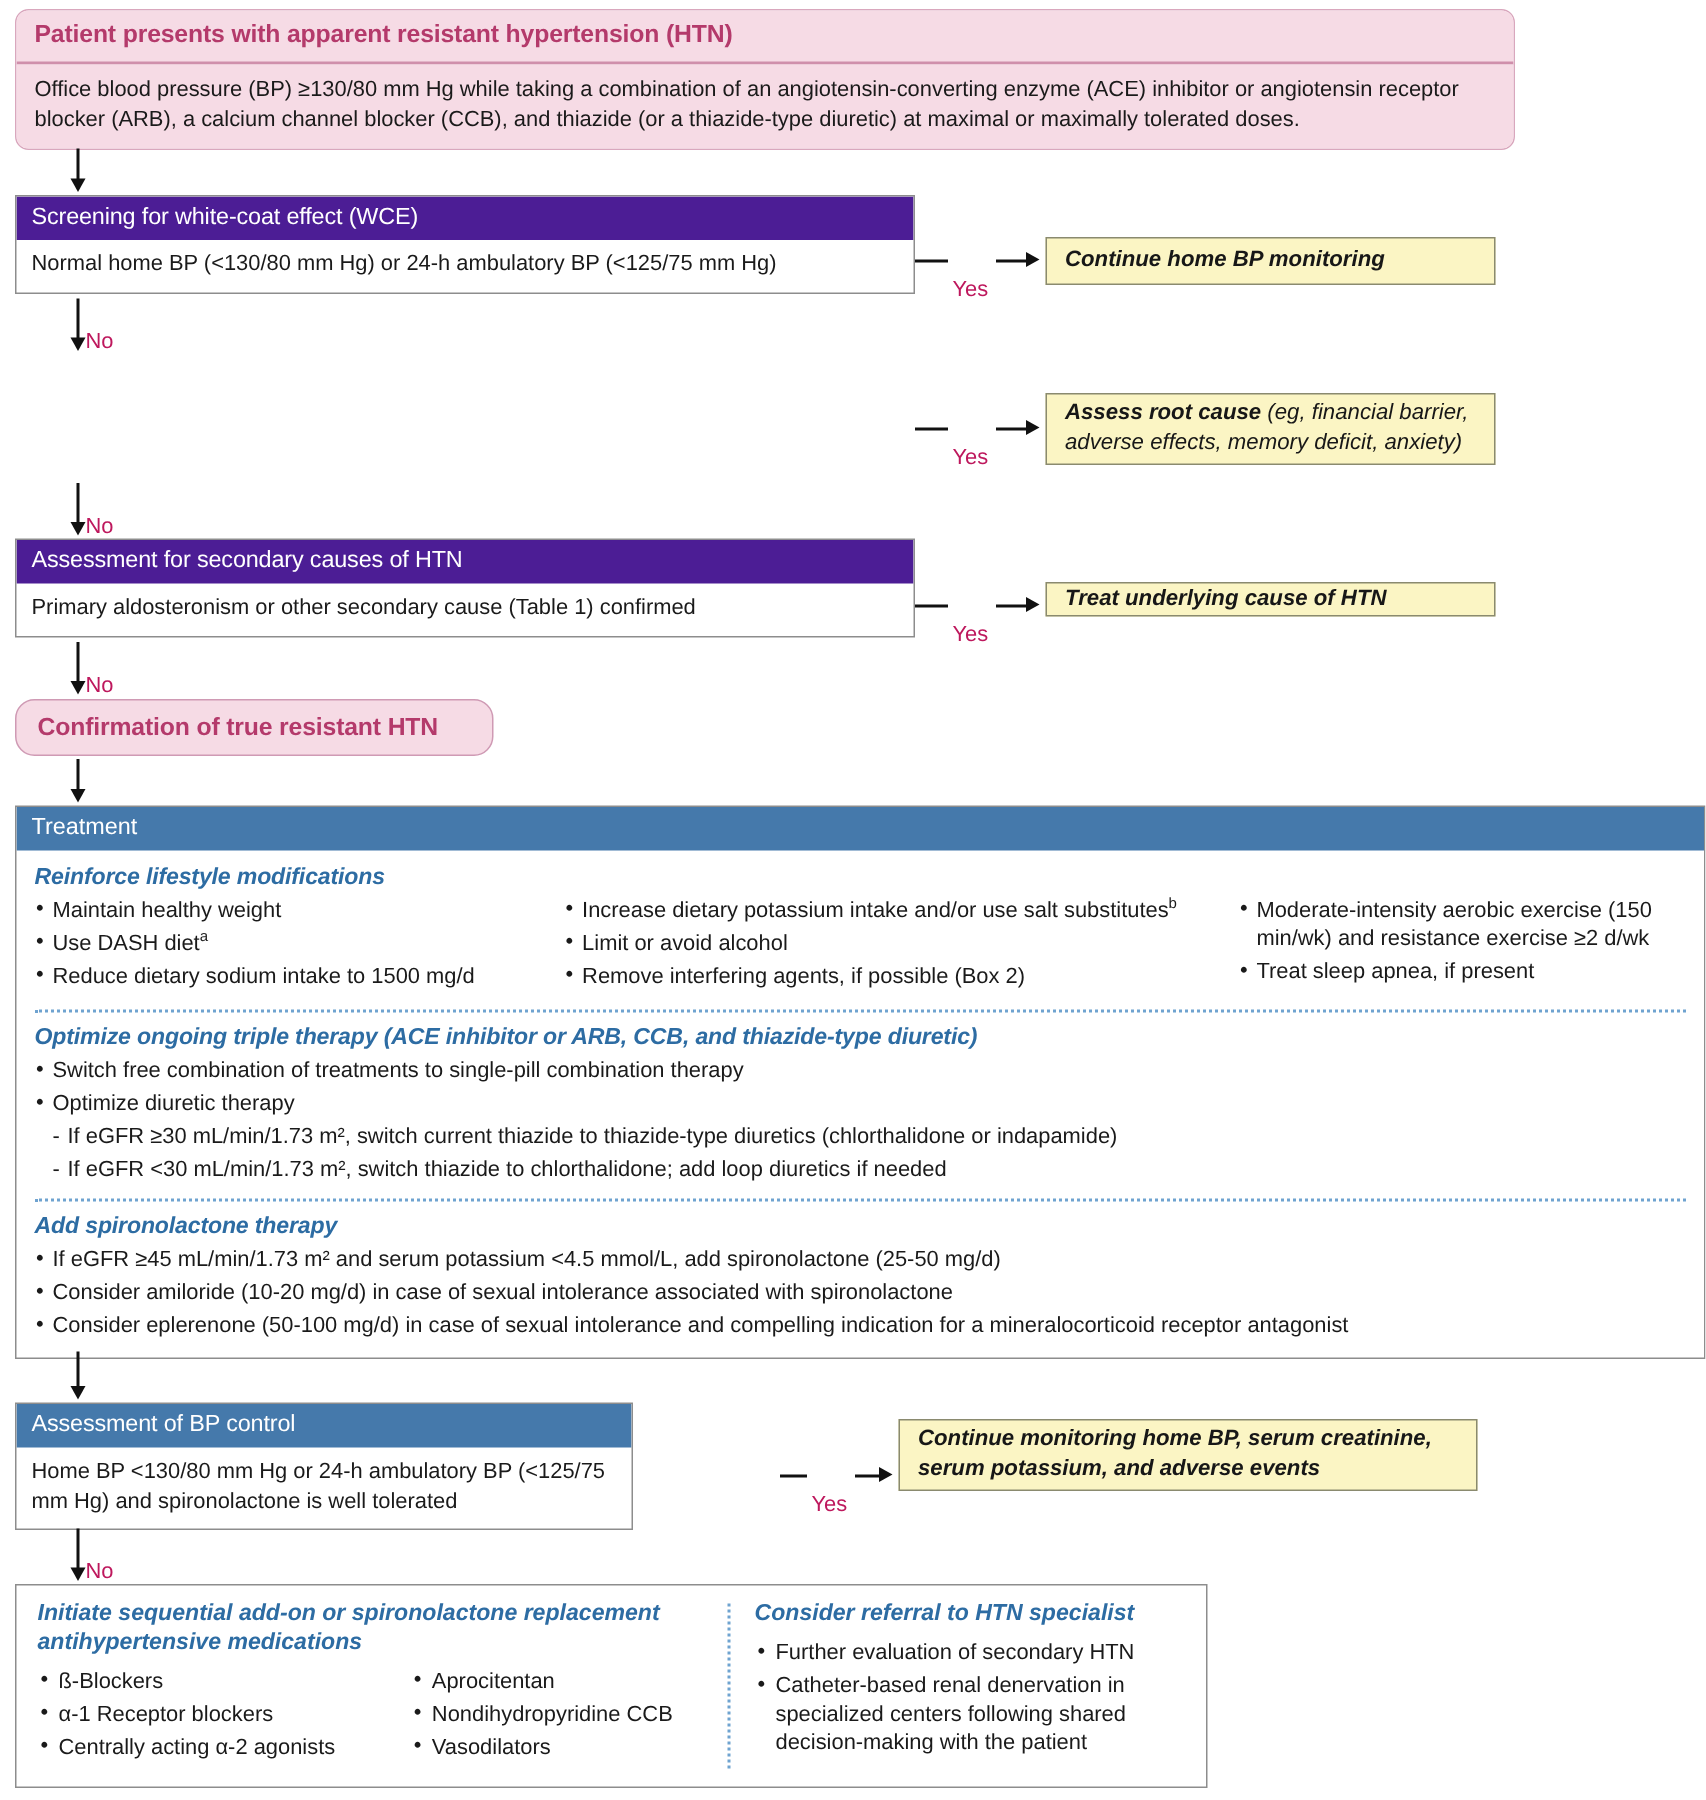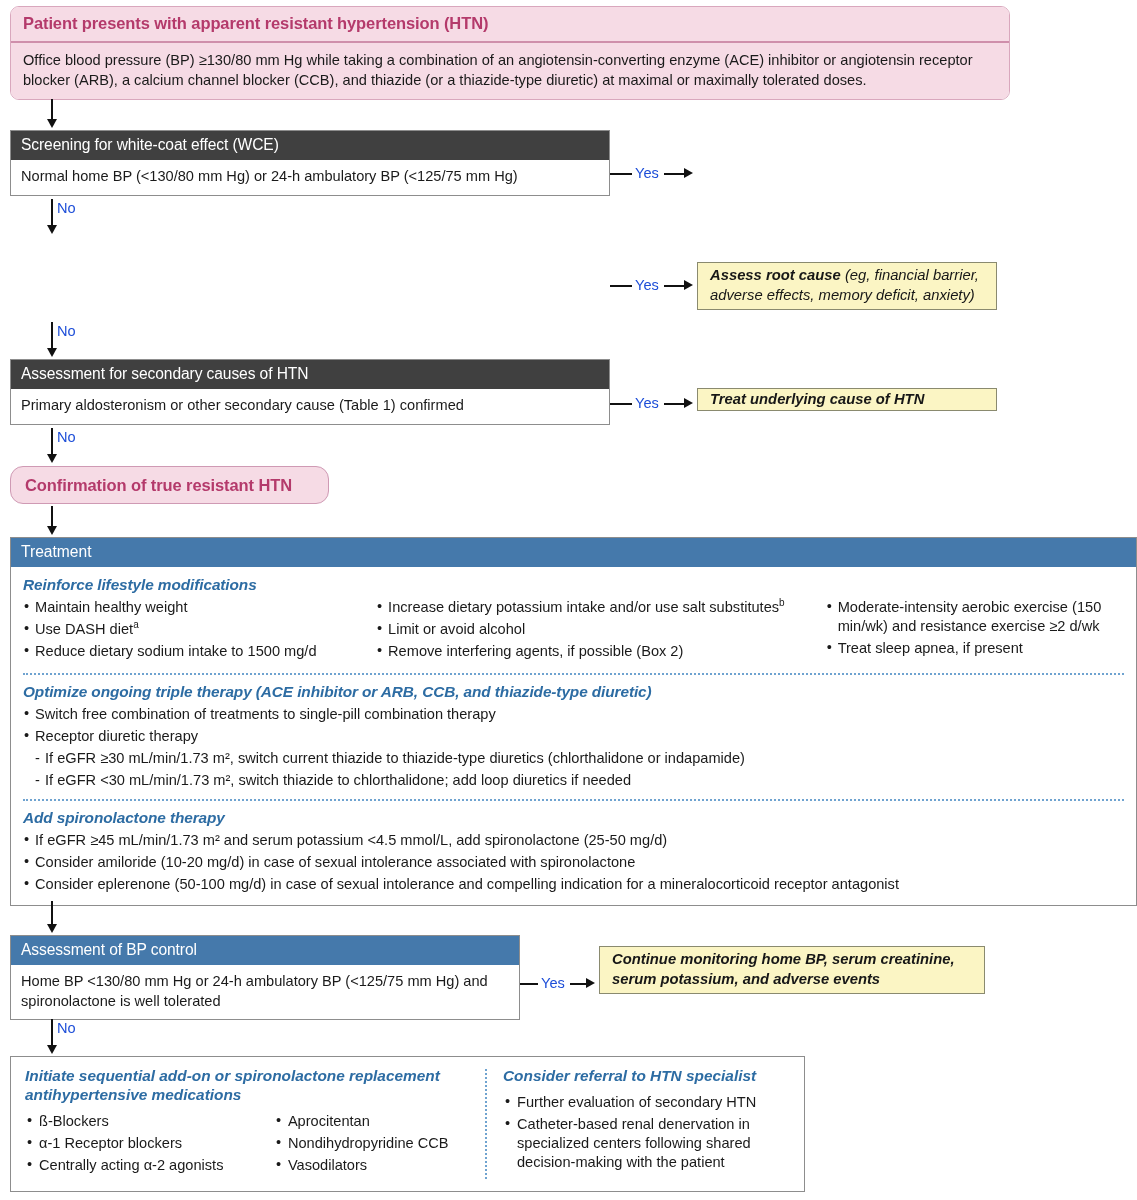--- a/index.html
+++ b/index.html
@@ -59,21 +59,21 @@
     border:1px solid #8d8d8d;
     background:#ffffff;
     overflow:hidden;
   }
   .step-head{
     color:#ffffff;
     font-size:15.6px;
     padding:5px 10px 6px 10px;
     letter-spacing:-.1px;
   }
-  .teal .step-head{background:#404040;}
+  .teal .step-head{background:#4c1d95;}
   .blue .step-head{background:#4579ab;}
   .step-body{
     font-size:14.6px;
     line-height:1.34;
     padding:7px 10px 8px 10px;
   }
 
   
   .yellow-box{
     background:#fbf5c4;
@@ -96,22 +96,22 @@
     border-right:5.5px solid transparent;
     border-top:9px solid #111;
   }
   .arrow-right{
     position:absolute;width:0;height:0;
     border-top:5.5px solid transparent;
     border-bottom:5.5px solid transparent;
     border-left:9px solid #111;
   }
   .edge-label{
-    position:absolute;font-size:14.6px;color:#1d4ed8;
-    background:#fff;padding:0 1px;line-height:1;
+    position:absolute;font-size:14.6px;color:#be185d;
+    background:#fff;padding:0 1px;line-height:1;margin-top:20px;
   }
 
   
   .treat-panel{
     border:1px solid #8d8d8d;
     background:#fff;
     overflow:hidden;
   }
   .treat-head{
     background:#4579ab;color:#fff;
@@ -179,20 +179,23 @@
 
   <div class="abs step-box teal" style="left:10px;top:130px;width:600px;">
     <div class="step-head">Screening for white-coat effect (WCE)</div>
     <div class="step-body">Normal home BP (&lt;130/80 mm Hg) or 24-h ambulatory BP (&lt;125/75 mm Hg)</div>
   </div>
 
   <div class="hline" style="left:610px;top:173px;width:22px;"></div>
   <div class="edge-label" style="left:634px;top:166px;">Yes</div>
   <div class="hline" style="left:664px;top:173px;width:22px;"></div>
   <div class="arrow-right" style="left:684px;top:168px;"></div>
+  <div class="abs yellow-box" style="left:697px;top:158px;width:300px;height:32px;">
+    <span>Continue home BP monitoring</span>
+  </div>
 
   <div class="vline" style="left:51px;top:199px;height:28px;"></div>
   <div class="edge-label" style="left:56px;top:201px;">No</div>
   <div class="arrow-down" style="left:47px;top:225px;"></div>
 
   <div class="hline" style="left:610px;top:285px;width:22px;"></div>
   <div class="edge-label" style="left:634px;top:278px;">Yes</div>
   <div class="hline" style="left:664px;top:285px;width:22px;"></div>
   <div class="arrow-right" style="left:684px;top:280px;"></div>
   <div class="abs yellow-box" style="left:697px;top:262px;width:300px;height:48px;">
@@ -250,41 +253,41 @@
             <li>Treat sleep apnea, if present</li>
           </ul>
         </div>
       </div>
 
       <div class="dotted-sep"></div>
 
       <div class="sect-title">Optimize ongoing triple therapy (ACE inhibitor or ARB, CCB, and thiazide-type diuretic)</div>
       <ul class="bl">
         <li>Switch free combination of treatments to single-pill combination therapy</li>
-        <li>Receptor diuretic therapy</li>
+        <li>Optimize diuretic therapy</li>
         <li class="sub">If eGFR ≥30 mL/min/1.73 m², switch current thiazide to thiazide-type diuretics (chlorthalidone or indapamide)</li>
         <li class="sub">If eGFR &lt;30 mL/min/1.73 m², switch thiazide to chlorthalidone; add loop diuretics if needed</li>
       </ul>
 
       <div class="dotted-sep"></div>
 
       <div class="sect-title">Add spironolactone therapy</div>
       <ul class="bl">
         <li>If eGFR ≥45 mL/min/1.73 m² and serum potassium &lt;4.5 mmol/L, add spironolactone (25-50 mg/d)</li>
         <li>Consider amiloride (10-20 mg/d) in case of sexual intolerance associated with spironolactone</li>
         <li>Consider eplerenone (50-100 mg/d) in case of sexual intolerance and compelling indication for a mineralocorticoid receptor antagonist</li>
       </ul>
 
     </div>
   </div>
 
   <div class="vline" style="left:51px;top:901px;height:25px;"></div>
   <div class="arrow-down" style="left:47px;top:924px;"></div>
 
-  <div class="abs step-box blue" style="left:10px;top:935px;width:510px;">
+  <div class="abs step-box blue" style="left:10px;top:935px;width:412px;">
     <div class="step-head">Assessment of BP control</div>
     <div class="step-body">Home BP &lt;130/80 mm Hg or 24-h ambulatory BP (&lt;125/75 mm Hg) and spironolactone is well tolerated</div>
   </div>
   <div class="hline" style="left:520px;top:983px;width:18px;"></div>
   <div class="edge-label" style="left:540px;top:976px;">Yes</div>
   <div class="hline" style="left:570px;top:983px;width:18px;"></div>
   <div class="arrow-right" style="left:586px;top:978px;"></div>
   <div class="abs yellow-box" style="left:599px;top:946px;width:386px;height:48px;">
     <span>Continue monitoring home BP, serum creatinine, serum potassium, and adverse events</span>
   </div>

